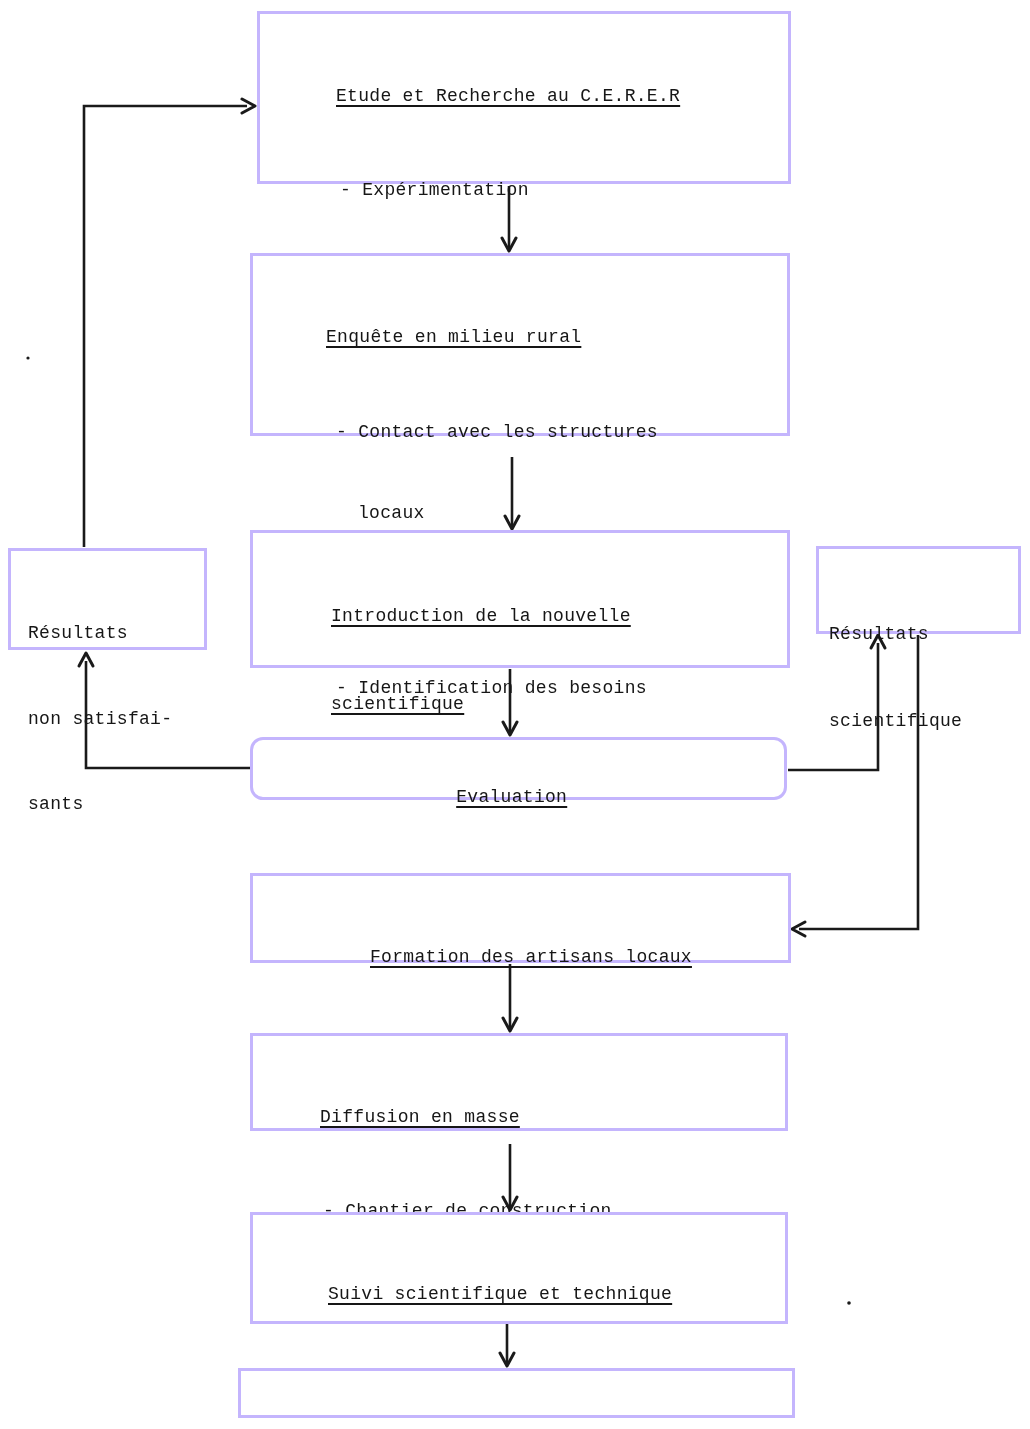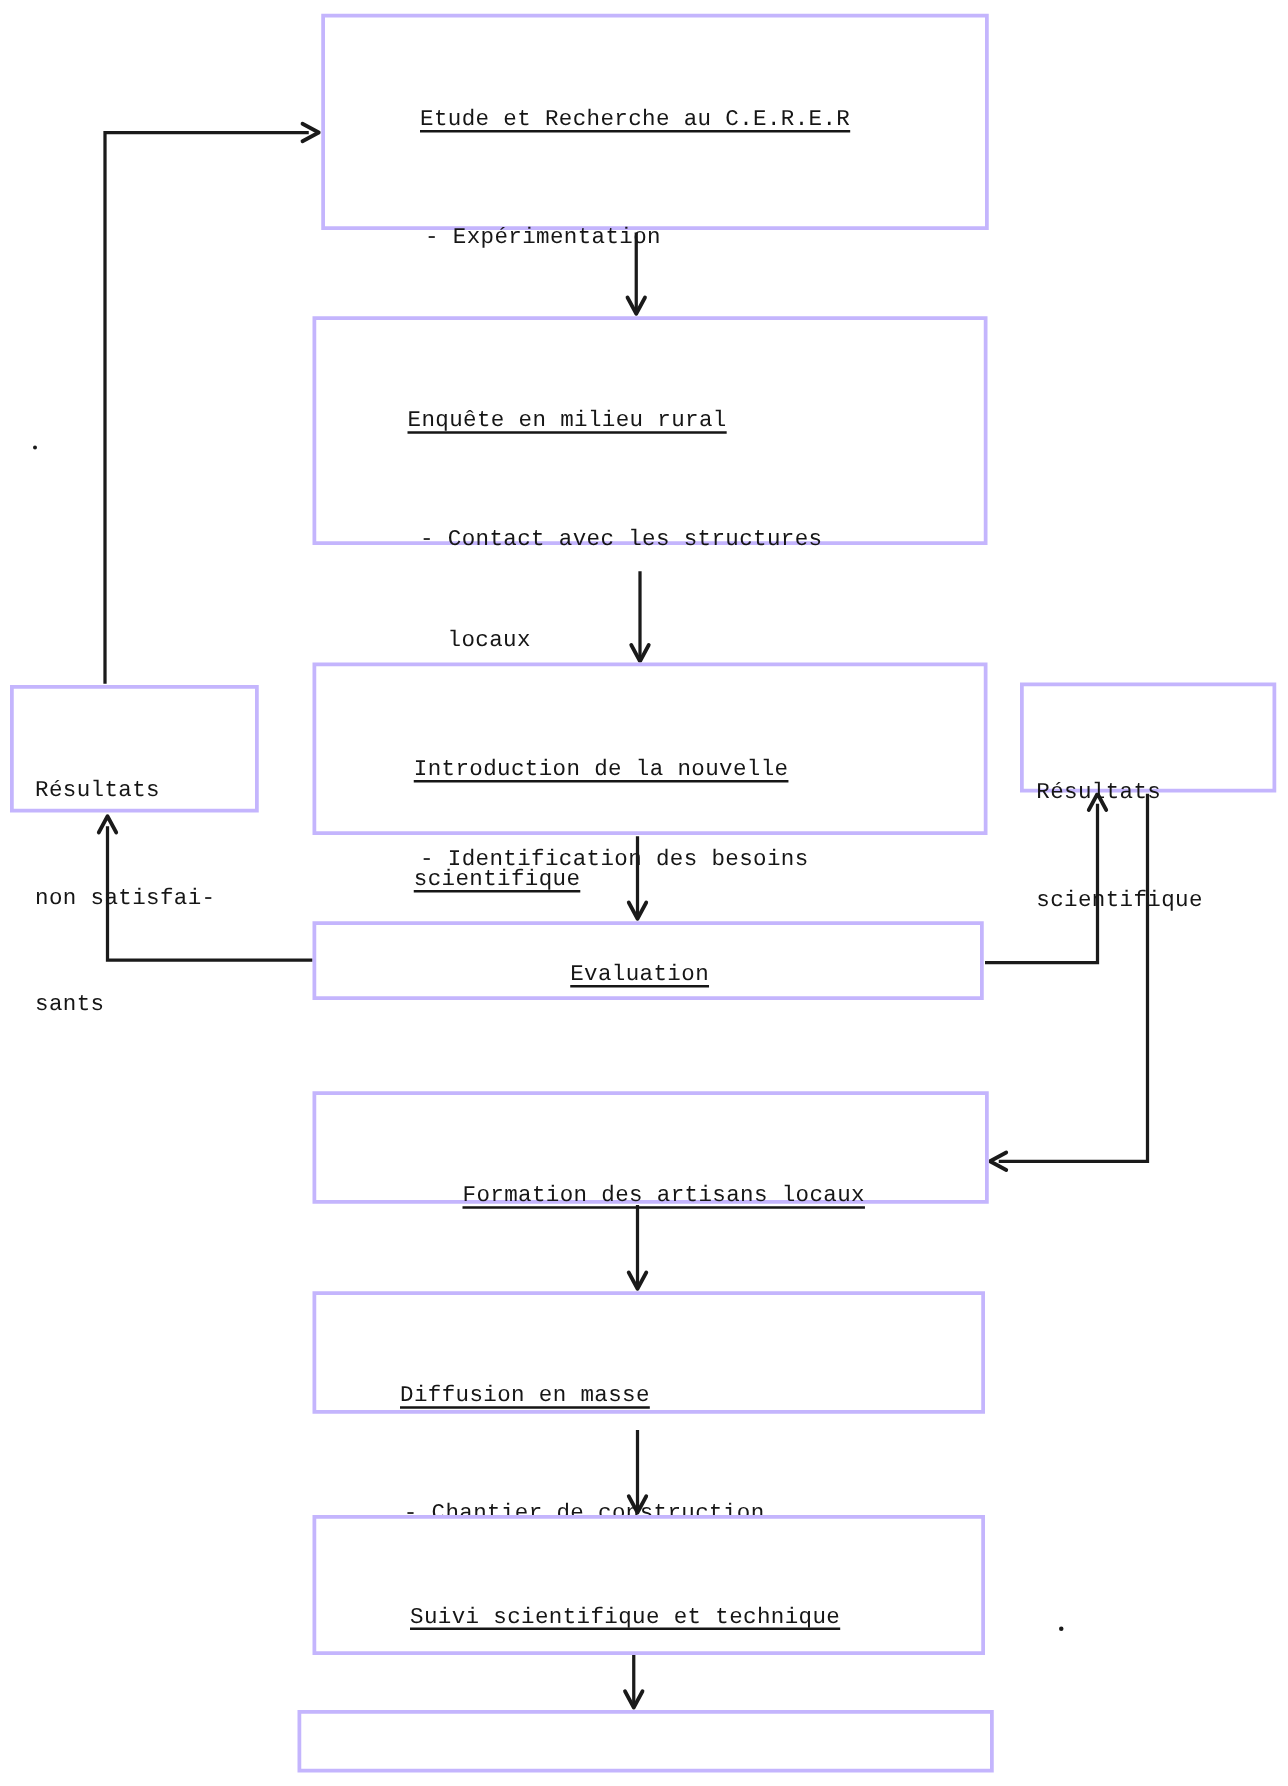--- a/index.html
+++ b/index.html
@@ -34,21 +34,21 @@
   .b-intro      { left:250px; top:530px;  width:540px; height:138px; padding-top:12px; }
   .b-intro .title { margin-left:78px; line-height:34px; }
   .b-intro .line  { margin-left:73px; margin-top:7px; }
 
   .b-res-non    { left:8px;   top:548px;  width:199px; height:102px; padding-top:11px; line-height:28.5px; }
   .b-res-non .line { margin-left:17px; }
 
   .b-res-sat    { left:816px; top:546px;  width:205px; height:88px; padding-top:13px; line-height:29px; }
   .b-res-sat .line { margin-left:10px; }
 
-  .b-eval       { left:250px; top:737px;  width:537px; height:63px; text-align:center; padding-right:58px; }
+  .b-eval       { left:250px; top:737px;  width:537px; height:63px; padding-top:17px; text-align:center; padding-right:58px;border-radius:13px; }
 
   .b-formation  { left:250px; top:873px;  width:541px; height:90px; padding-top:10px; }
   .b-formation .title { margin-left:117px; line-height:34px; }
 
   .b-diffusion  { left:250px; top:1033px; width:538px; height:98px; padding-top:14px; }
   .b-diffusion .title { margin-left:67px; margin-bottom:13px; }
   .b-diffusion .line  { margin-left:70px; }
 
   .b-suivi      { left:250px; top:1212px; width:538px; height:112px; padding-top:12px; }
   .b-suivi .title { margin-left:75px; }

